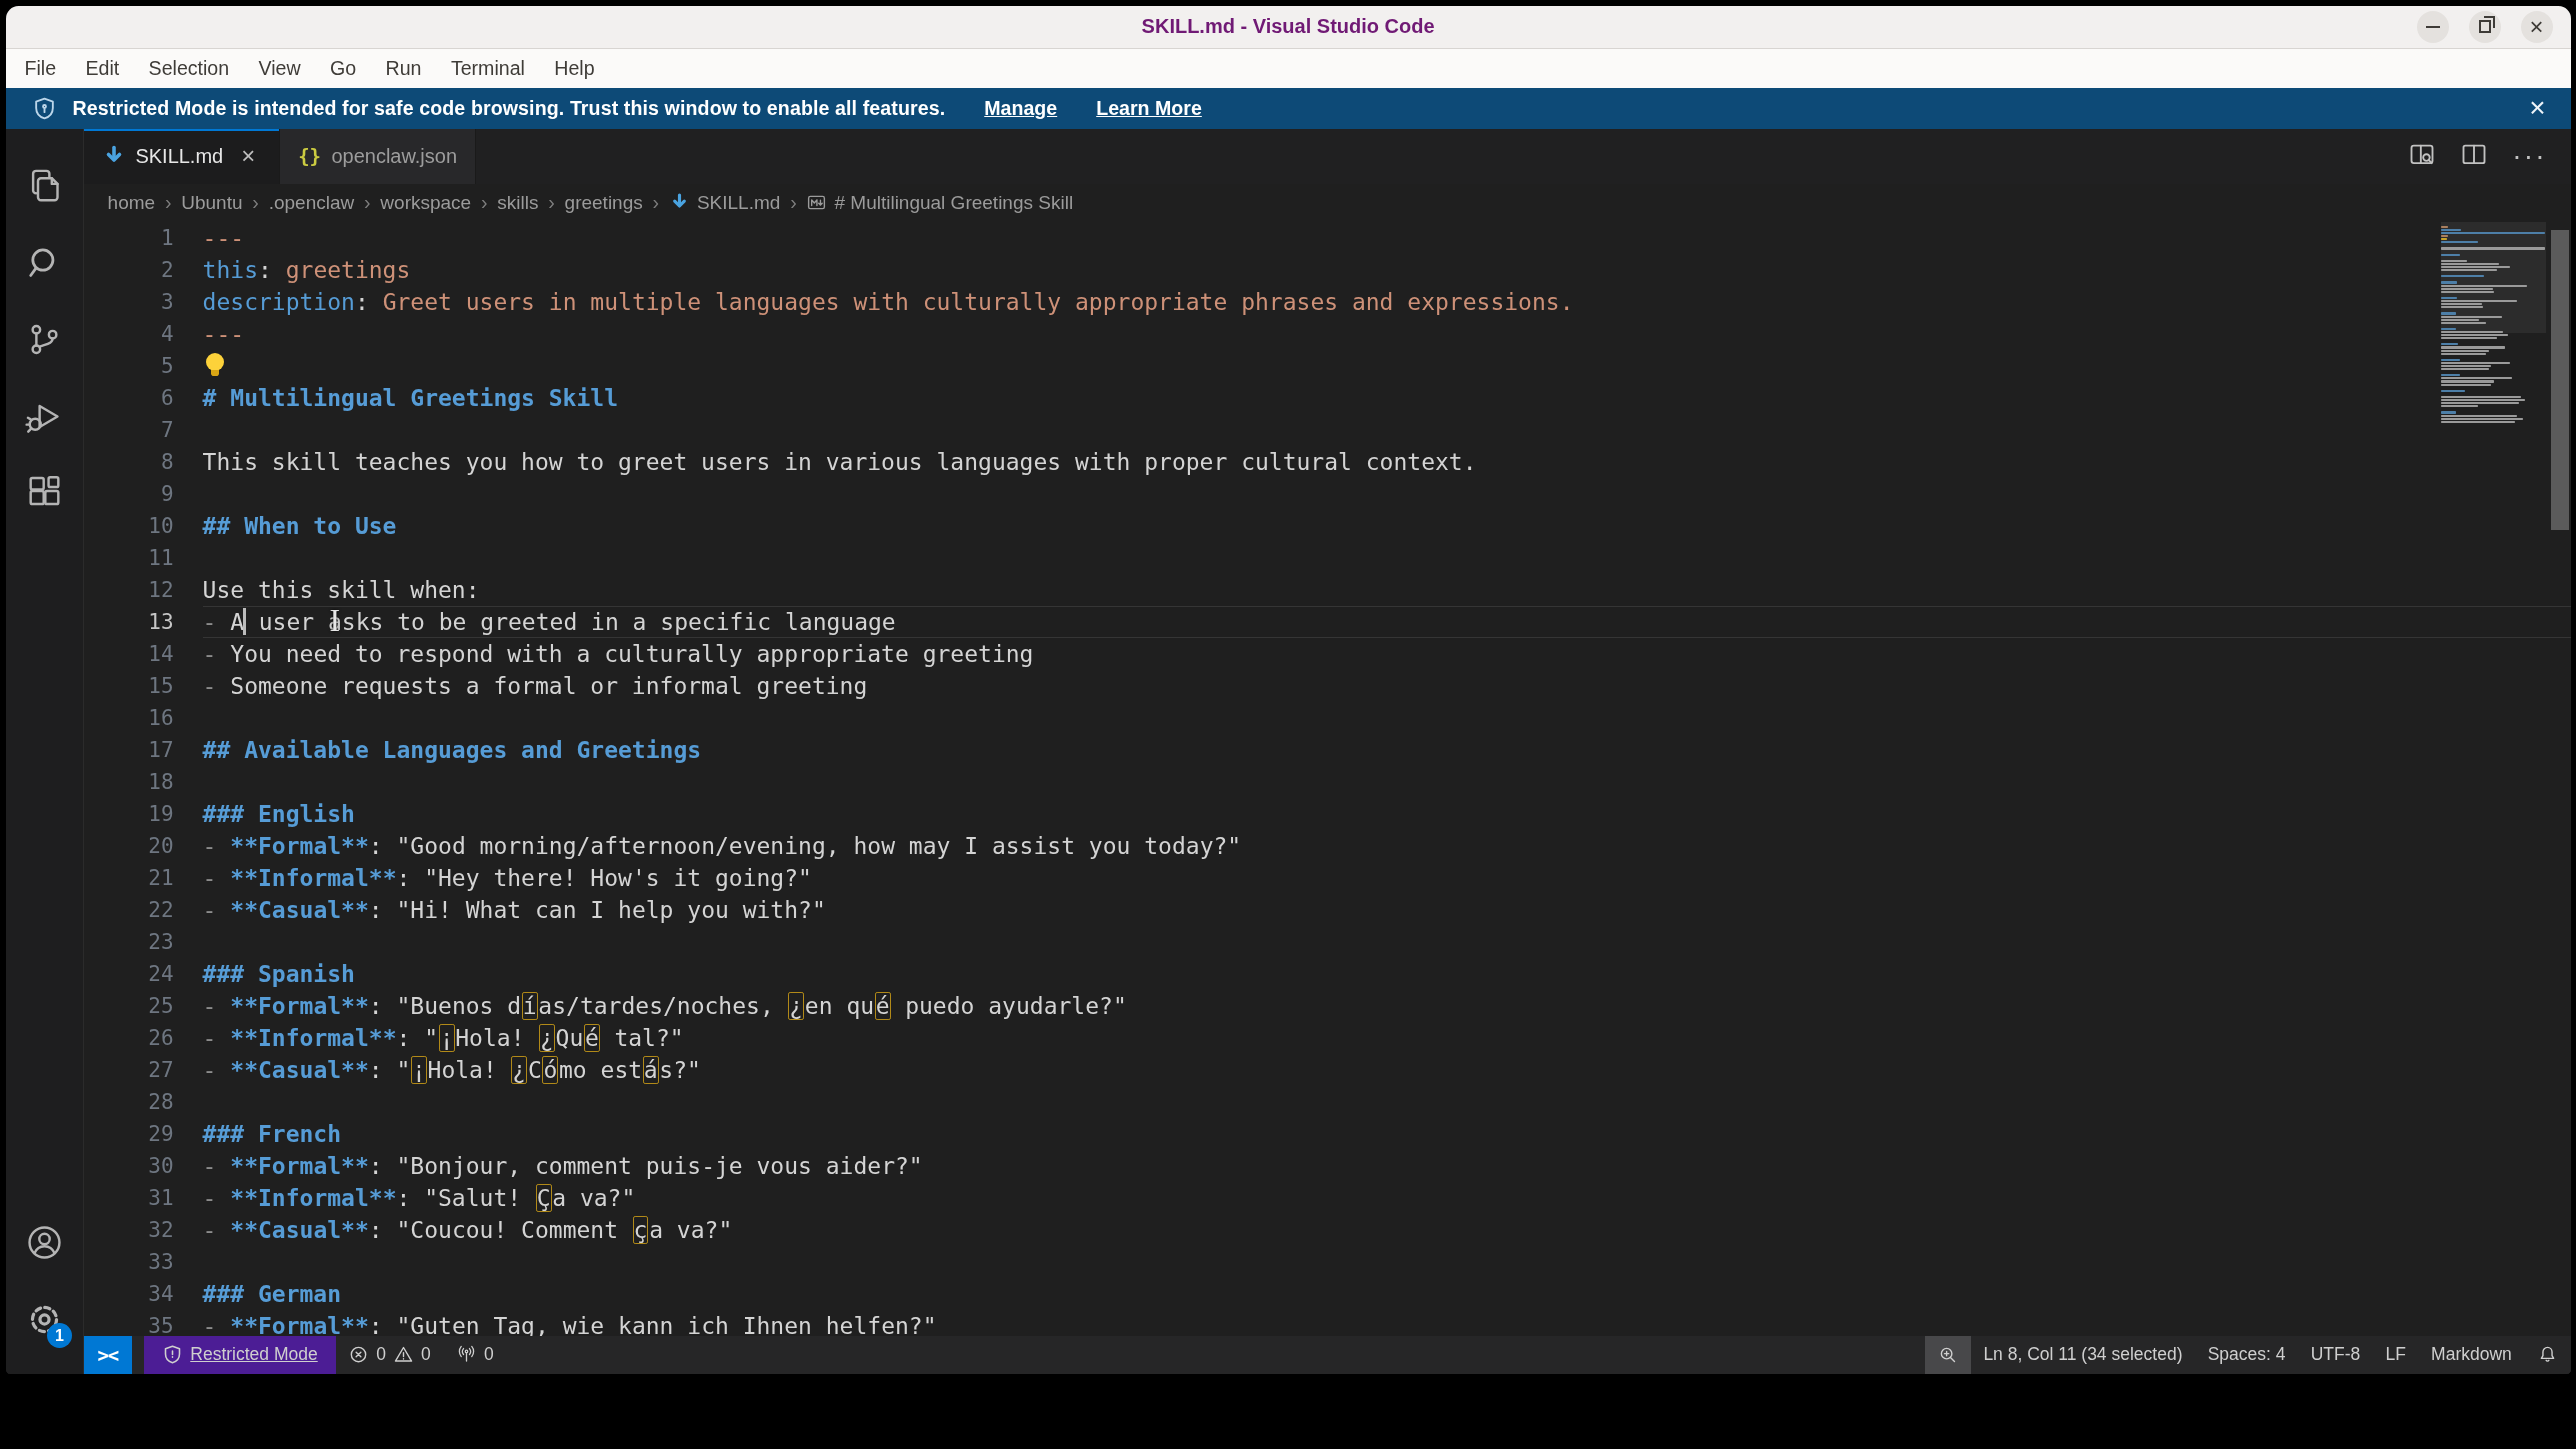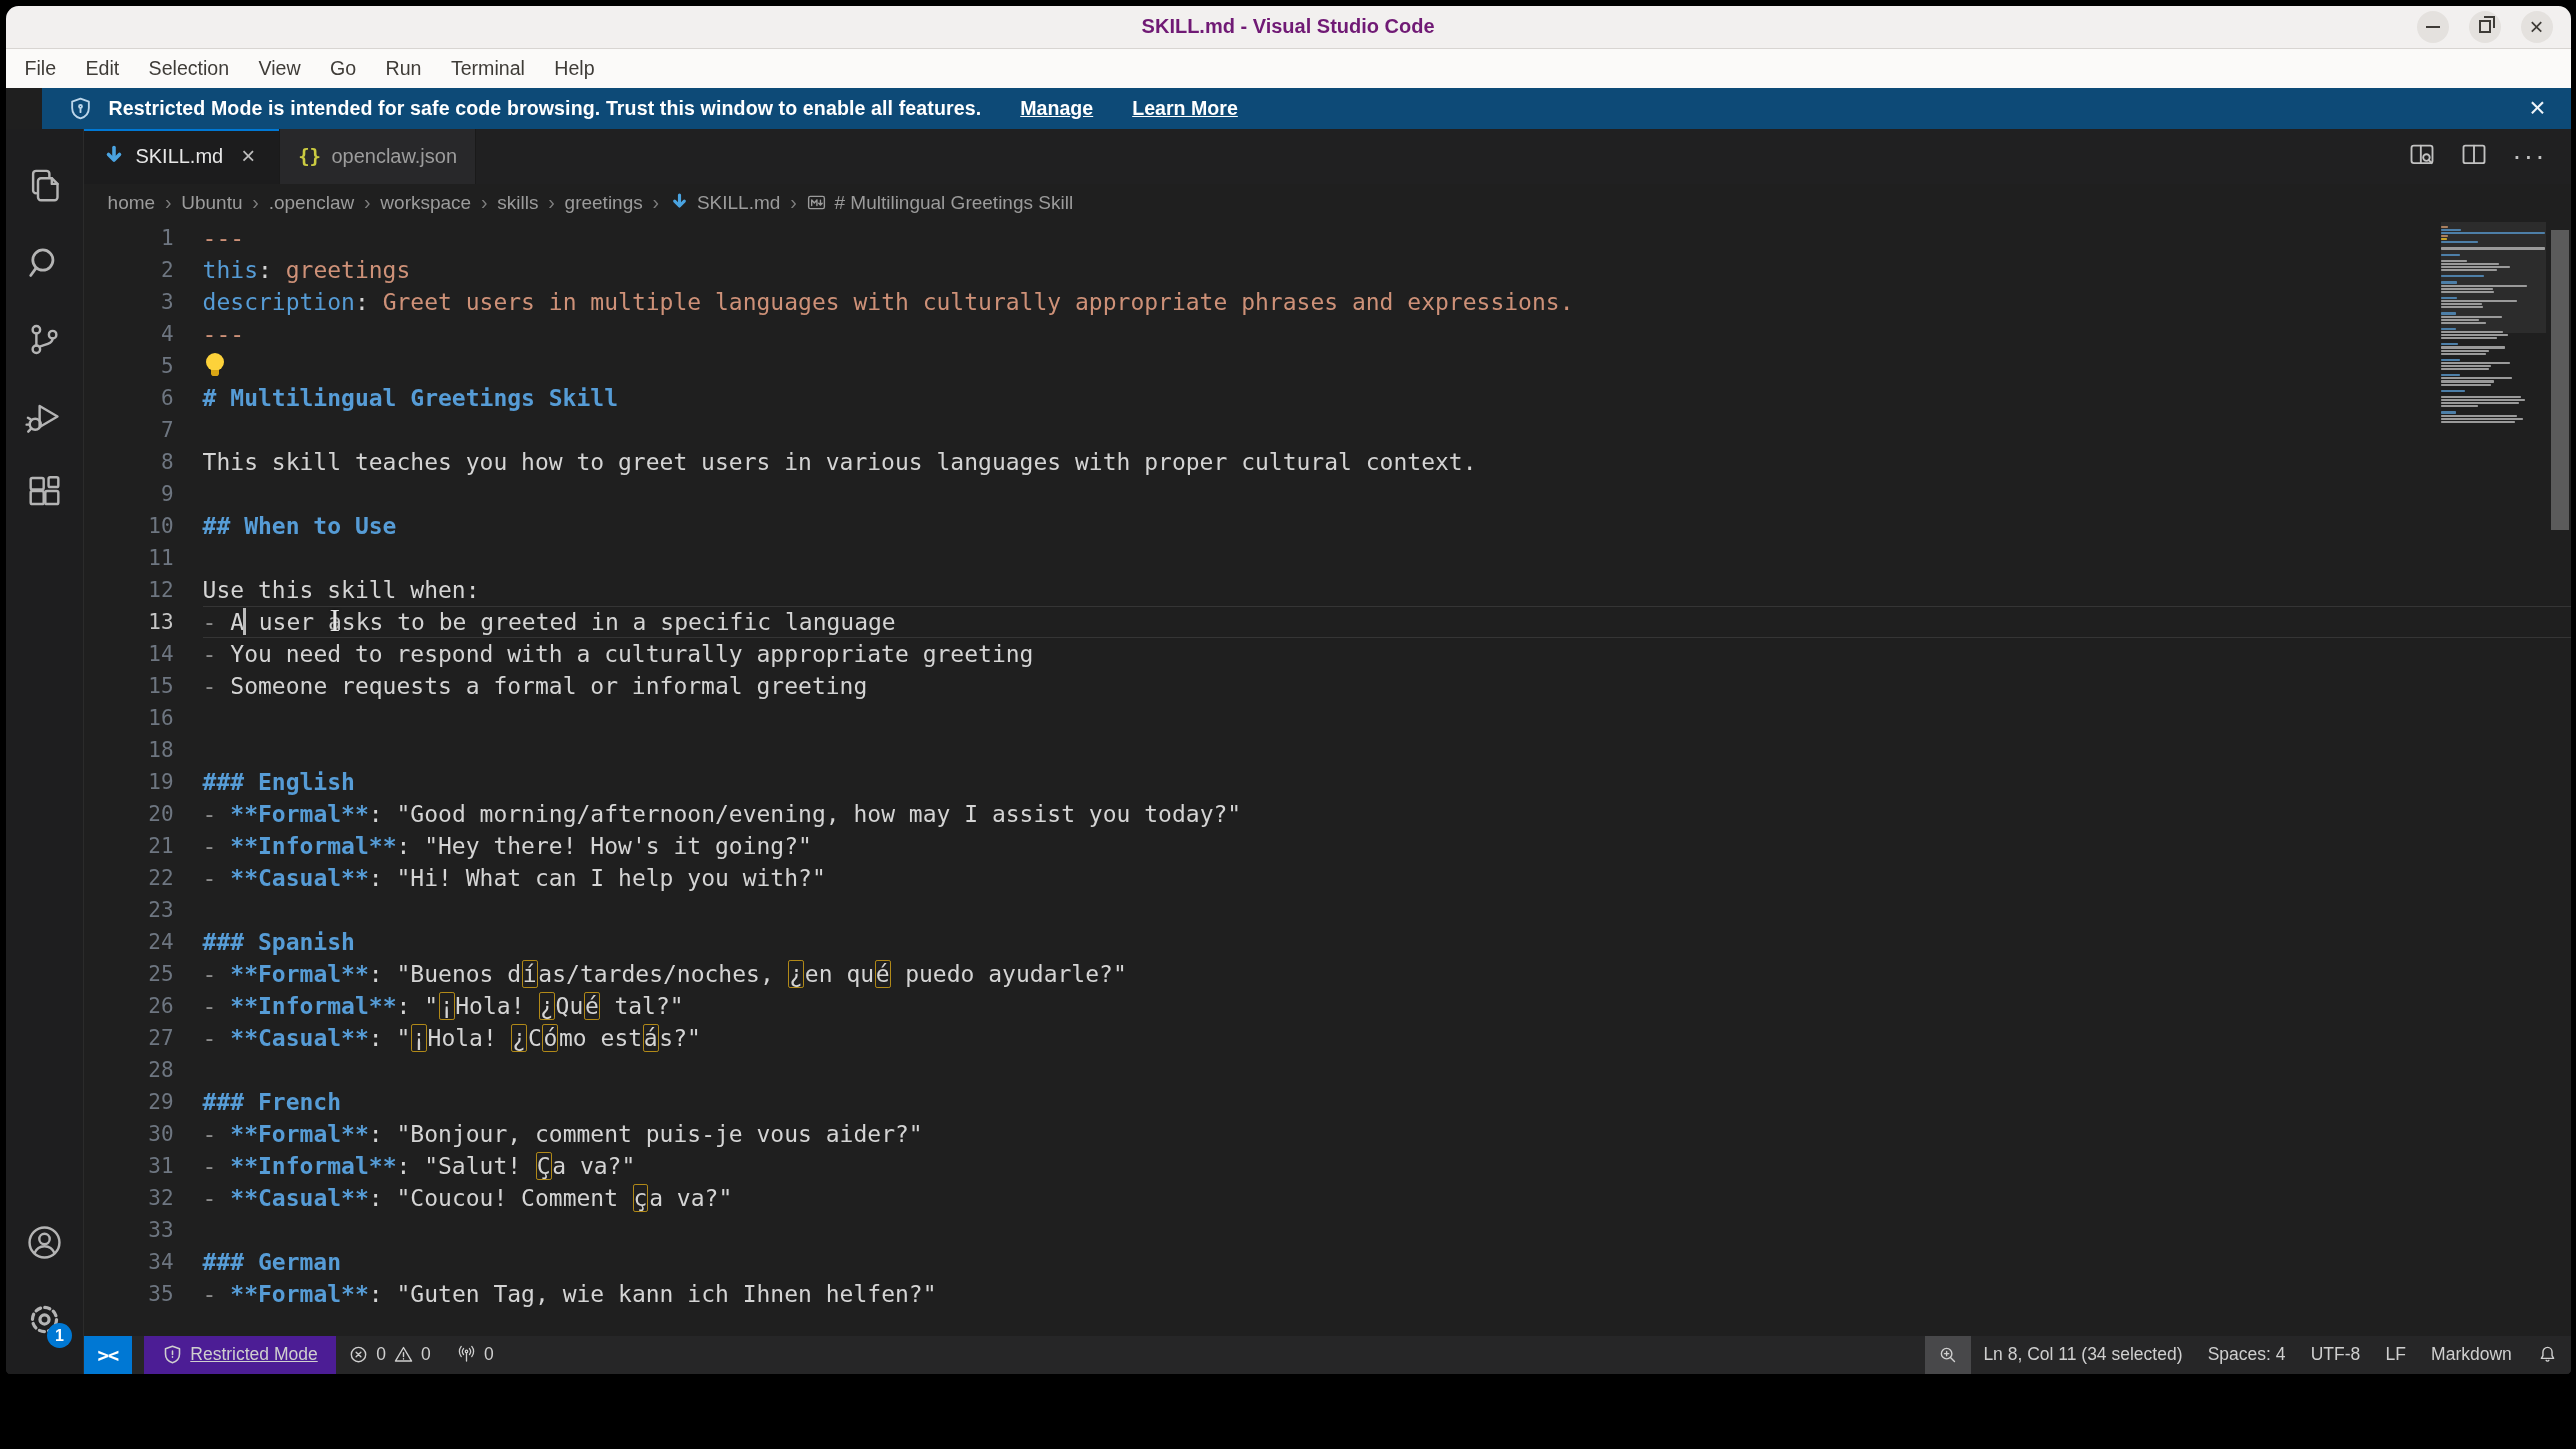--- a/index.html
+++ b/index.html
@@ -22,21 +22,21 @@
   .glyph-restore::before { content:""; position:absolute; left:2.8px; top:-6.3px; width:9.8px; height:9.8px;
                            border:2.1px solid #3e3b37; border-left:none; border-bottom:none; }
   .glyph-close { font-size:24px; line-height:1; font-weight:400; }
 
   
   .menubar { height:39px; background:#fbfaf9; display:flex; align-items:center; padding-left:4.2px; }
   .menu-item { padding:0 14.7px; font-size:19.6px; color:#3f3c38; height:100%; display:flex; align-items:center; }
 
   
   .banner { height:41px; background:#0d4a77; color:#fff; display:flex; align-items:center;
-            padding:0 21px; position:relative;margin-left:36px; }
+            padding:0 21px; position:relative; }
   .banner .shield { width:25px; height:25px; margin:0 15.4px 0 5.6px; color:#bcd6ea; flex:0 0 auto; }
   .banner-msg { font-size:19.6px; font-weight:700; letter-spacing:0.1px; }
   .banner-link { font-size:19.6px; font-weight:700; text-decoration:underline; margin-left:39px; color:#fff; cursor:pointer; }
   .banner-close { position:absolute; right:25px; font-size:28px; color:#eef4f9; line-height:1; cursor:pointer; }
 
   
   .main { flex:1; display:flex; min-height:0; }
   .activitybar { width:78px; background:#1e1e1f; border-right:0.7px solid #2b2b2b;
                  display:flex; flex-direction:column; align-items:center; justify-content:space-between;
                  padding:18px 0 15.4px 0; }
@@ -359,20 +359,24 @@
               </div>
               <div class="row">
                 <div class="ln">15</div>
                 <div class="lc"><span class="s-d">-</span><span class="s-t"> Someone requests a formal or informal greeting</span></div>
               </div>
               <div class="row">
                 <div class="ln">16</div>
                 <div class="lc"></div>
               </div>
               <div class="row">
+                <div class="ln">17</div>
+                <div class="lc"><span class="s-h">## Available Languages and Greetings</span></div>
+              </div>
+              <div class="row">
                 <div class="ln">18</div>
                 <div class="lc"></div>
               </div>
               <div class="row">
                 <div class="ln">19</div>
                 <div class="lc"><span class="s-h">### English</span></div>
               </div>
               <div class="row">
                 <div class="ln">20</div>
                 <div class="lc"><span class="s-d">-</span><span class="s-t"> </span><span class="s-h">**Formal**</span><span class="s-t">: "Good morning/afternoon/evening, how may I assist you today?"</span></div>

